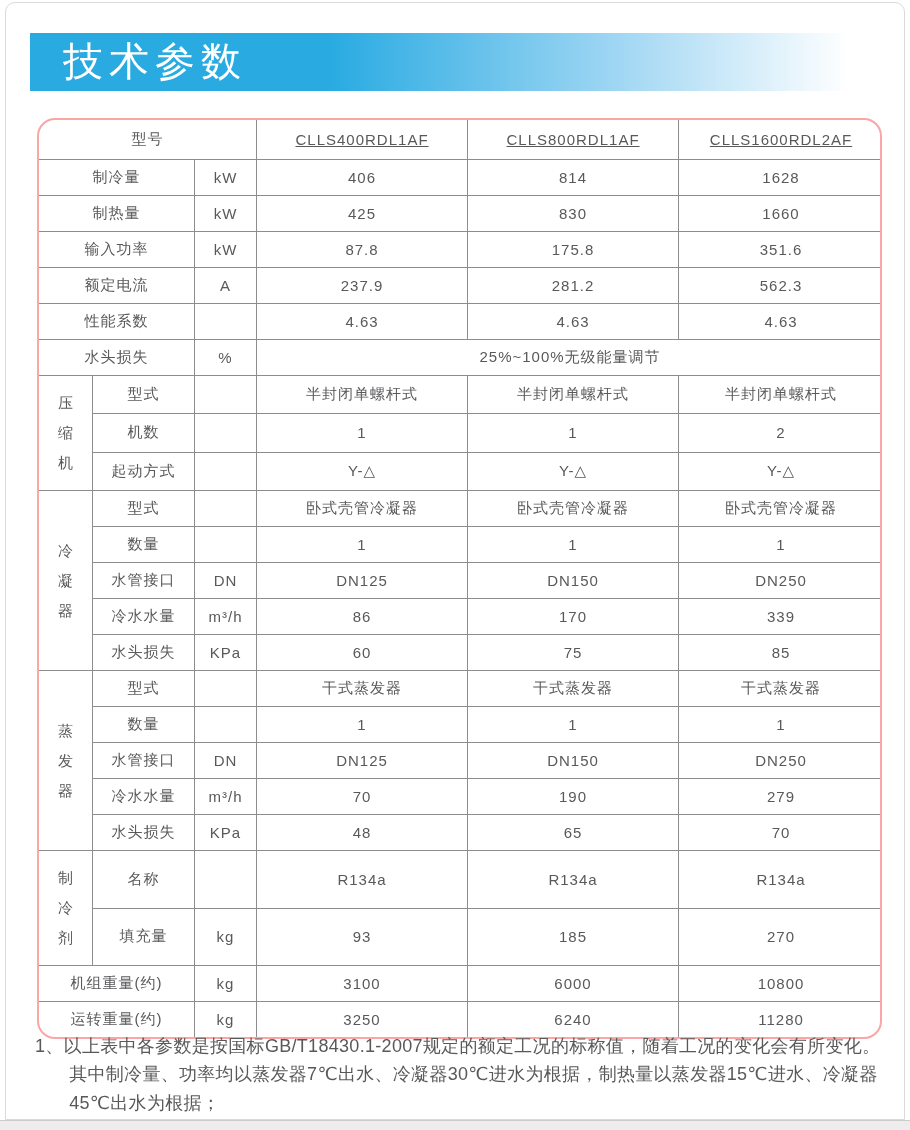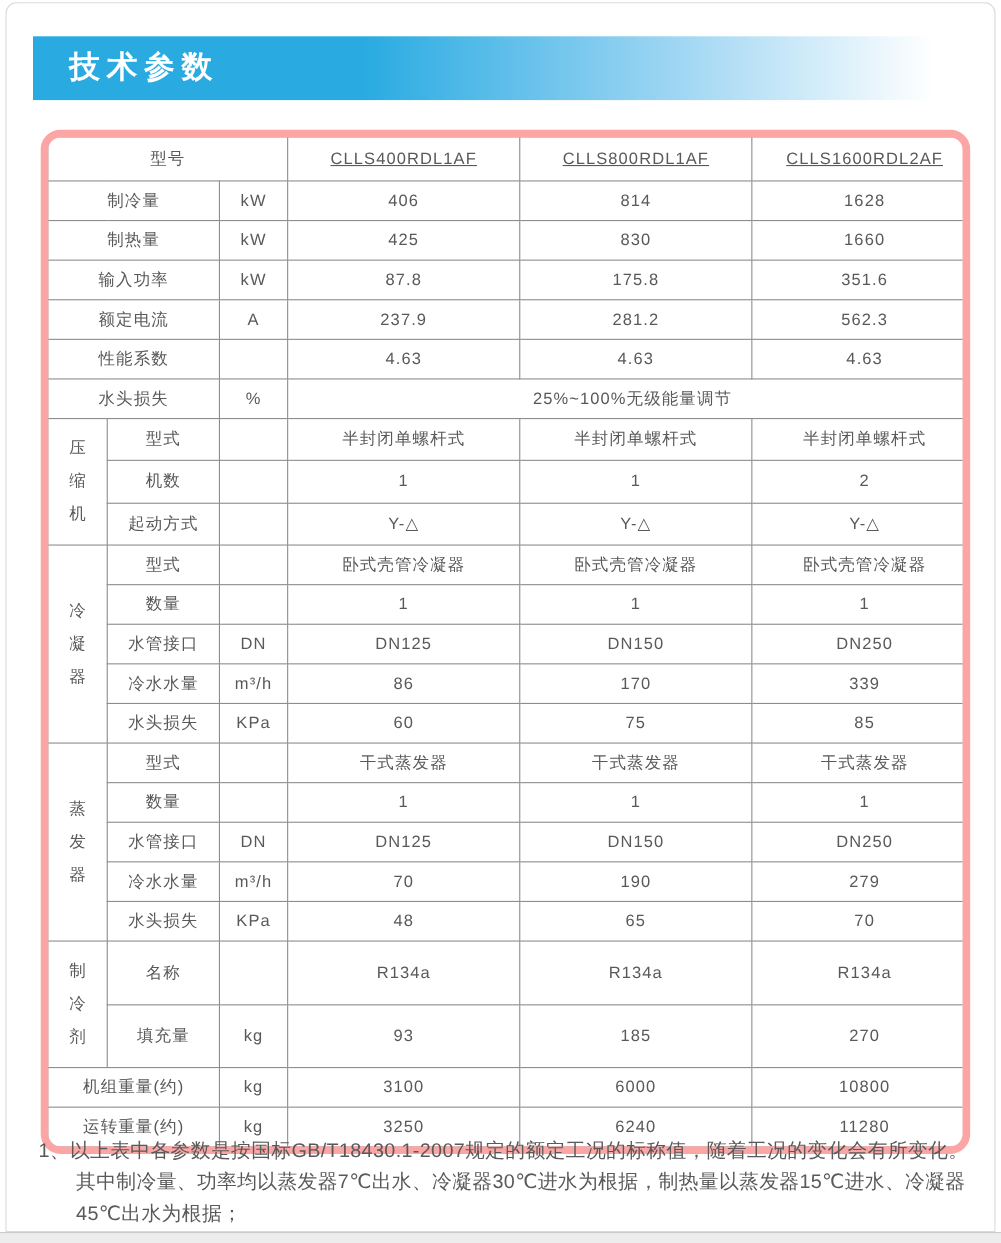--- a/index.html
+++ b/index.html
@@ -8,25 +8,25 @@
   .canvas { position:relative; width:910px; height:1130px; overflow:hidden; background:#fff; }
 
   .page-frame { position:absolute; left:5px; top:2px; width:900px; height:1118px;
     border:1px solid #dadada; border-radius:10px 10px 0 0; background:#ffffff; }
 
   .bottom-strip { position:absolute; left:0; top:1120px; width:910px; height:10px;
     background:#ededed; border-top:1px solid #cccccc; }
 
   .banner { position:absolute; left:30px; top:33px; width:836px; height:58px;
     background:linear-gradient(90deg,#29abe2 0%,#29abe2 36%,#9fd6f3 70%,#ffffff 98%); }
-  .banner .title { font-size:28px; font-weight:bold; color:#ffffff;
+  .banner .title { font-size:40px; font-weight:normal; color:#ffffff;
     line-height:56px; padding-left:33px; letter-spacing:6px; }
 
   .table-wrap { position:absolute; left:37px; top:118px; width:845px;
-    border:7px solid #fca5a5; border-radius:18px; overflow:hidden; background:#fff; }
+    border:2px solid #fca5a5; border-radius:18px; overflow:hidden; background:#fff; }
   table.spec { border-collapse:collapse; table-layout:fixed;
     width:calc(100% + 2px); margin:-1px; }
   table.spec td { border:1px solid #8d8d8d; text-align:center; vertical-align:middle;
     height:36px; font-size:15px; color:#58595b; letter-spacing:1px; padding:2px 4px;
     overflow:hidden; }
   tr.hdr td { height:40px; }
   td.model { letter-spacing:1px;text-decoration:underline; }
   td.lbl { letter-spacing:2px; }
   td.grp { padding:0; }
   td.grp .v { width:1.2em; margin:10px auto; line-height:2.0; word-break:break-all;

